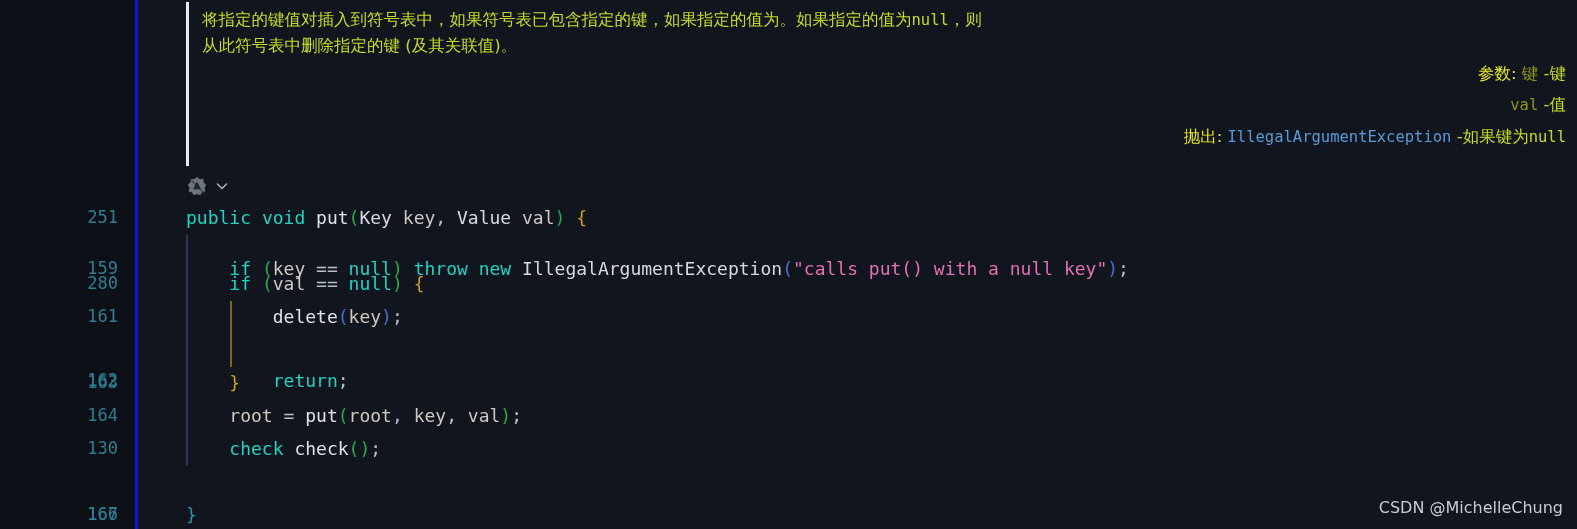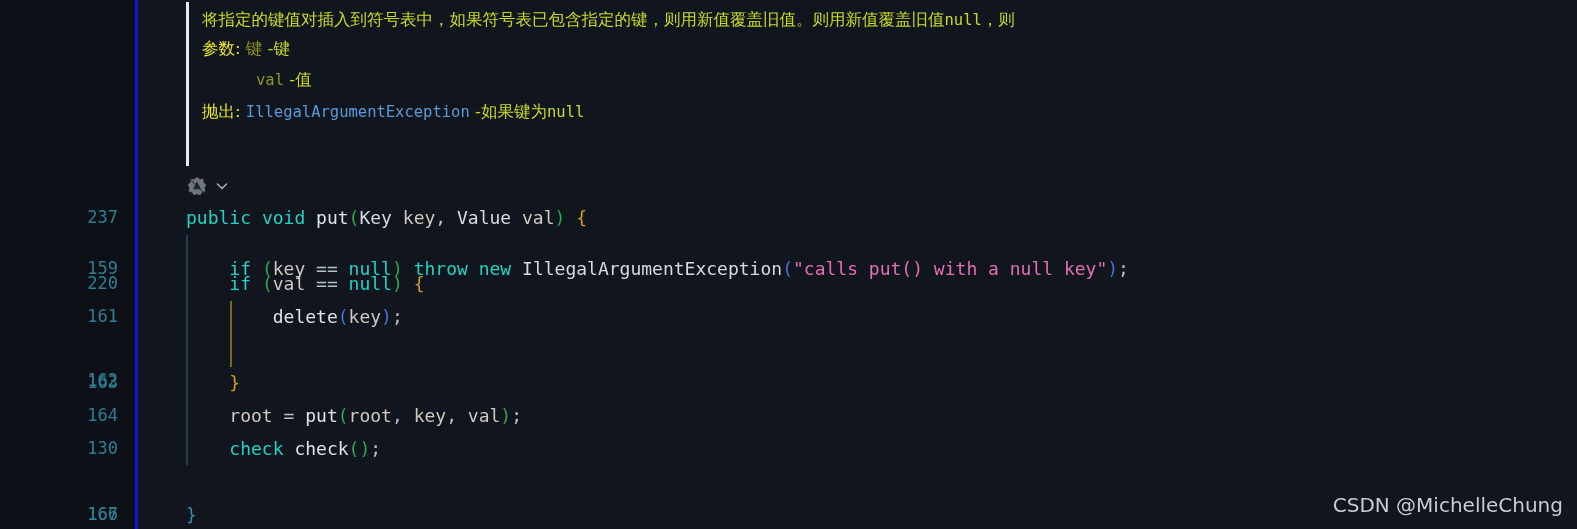--- a/index.html
+++ b/index.html
@@ -68,20 +68,21 @@
   .mono-inline {
     font-family: "DejaVu Sans Mono", "Liberation Mono", monospace;
     font-size: 15.5px;
   }
   .doc-tag-row {
     font-family: "DejaVu Sans", "Liberation Sans", sans-serif;
     font-size: 16.5px;
     line-height: 31px;
     white-space: nowrap;
     color: #c8d92b;
+    text-align: right;
   }
   .tag-label   { color: #e9e72c; }
   .param-name  { color: #8f9421; font-family: "DejaVu Sans Mono","Liberation Mono",monospace; font-size: 15.5px; }
   .param-name-cjk { color: #8f9421; }
   .exc-name    { color: #5a9ad6; font-family: "DejaVu Sans Mono","Liberation Mono",monospace; font-size: 15.5px; }
   .indent-tag  { display:inline-block; width: 54px; }
 
   
   .codelens {
     position: absolute;
@@ -136,39 +137,40 @@
     width: 2px;
   }
   .guide-dim   { background: #2b3a52; }
   .guide-active{ background: #7a6a1f; }
 
   
   .watermark {
     position: absolute;
     right: 14px; bottom: 12px;
     font-family: "DejaVu Sans", "Liberation Sans", sans-serif;
-    font-size: 20px;
+    font-size: 16px;
     color: #c6cbd4;
     user-select: none;
   }
 </style>
 </head>
 <body>
 
 <div id="editor">
 
   <div class="gutter-bg"></div>
   <div class="gutter-rule"></div>
   <div class="code-pane"></div>
 
   <div class="doc-bar"></div>
 
   <div class="doc-block">
     <div id="doc-paragraphs">
-        <div class="doc-line"><span>将指定的键值对插入到符号表中，如果符号表已包含指定的键，则用新值覆盖旧值。则用新值覆盖旧值</span><span class="mono-inline">null</span><span>，则</span></div>
+        <div class="doc-line"><span>将指定的键值对插入到符号表中，如果符号表已包含指定的键，如果指定的值为。如果指定的值为</span><span class="mono-inline">null</span><span>，则</span></div>
+        <div class="doc-line"><span>从此符号表中删除指定的键 (及其关联值)。</span></div>
       </div>
     <div id="doc-tags">
         <div class="doc-tag-row"><span class="tag-label">参数:</span> <span class="param-name-cjk">键</span> <span>-键</span></div>
         <div class="doc-tag-row"><span class="indent-tag"></span><span class="param-name">val</span> <span>-值</span></div>
         <div class="doc-tag-row"><span class="tag-label">抛出:</span> <span class="exc-name">IllegalArgumentException</span> <span>-如果键为</span><span class="mono-inline">null</span></div>
       </div>
   </div>
 
   <div class="codelens">
     <span>
@@ -180,37 +182,38 @@
     </span>
     <span>
       <svg width="16" height="16" viewBox="0 0 16 16">
         <path d="M3.5 6 L8 10.5 L12.5 6" stroke="#a8aeb8" stroke-width="1.6" fill="none" stroke-linecap="round" stroke-linejoin="round"></path>
       </svg>
     </span>
   </div>
 
   <div id="code-lines">
       <div class="line-row" style="top: 201px;">
-        <div class="lineno">237</div>
+        <div class="lineno">251</div>
         <div class="codetext"><span class="t-kw">public</span><span class="t-punc"> </span><span class="t-kw">void</span><span class="t-punc"> </span><span class="t-fn">put</span><span class="t-pgrn">(</span><span class="t-type">Key</span><span class="t-punc"> </span><span class="t-var">key</span><span class="t-punc">, </span><span class="t-type">Value</span><span class="t-punc"> </span><span class="t-var">val</span><span class="t-pgrn">)</span><span class="t-punc"> </span><span class="t-pylw">{</span></div>
       </div>
       <div class="line-row" style="top: 252px;">
         <div class="lineno">159</div>
         <div class="codetext"><span class="t-punc">    </span><span class="t-kw">if</span><span class="t-punc"> </span><span class="t-pgrn">(</span><span class="t-var">key</span><span class="t-punc"> == </span><span class="t-kw">null</span><span class="t-pgrn">)</span><span class="t-punc"> </span><span class="t-kw">throw</span><span class="t-punc"> </span><span class="t-kw">new</span><span class="t-punc"> </span><span class="t-type">IllegalArgumentException</span><span class="t-pblu">(</span><span class="t-str">"calls put() with a null key"</span><span class="t-pblu">)</span><span class="t-punc">;</span></div>
       </div>
       <div class="line-row" style="top: 267px;">
-        <div class="lineno">220</div>
+        <div class="lineno">280</div>
         <div class="codetext"><span class="t-punc">    </span><span class="t-kw">if</span><span class="t-punc"> </span><span class="t-pgrn">(</span><span class="t-var">val</span><span class="t-punc"> == </span><span class="t-kw">null</span><span class="t-pgrn">)</span><span class="t-punc"> </span><span class="t-pylw">{</span></div>
       </div>
       <div class="line-row" style="top: 300px;">
         <div class="lineno">161</div>
         <div class="codetext"><span class="t-punc">        </span><span class="t-fn">delete</span><span class="t-pblu">(</span><span class="t-var">key</span><span class="t-pblu">)</span><span class="t-punc">;</span></div>
       </div>
       <div class="line-row" style="top: 350px; margin-top: 14px;">
         <div class="lineno">162</div>
+        <div class="codetext"><span class="t-punc">        </span><span class="t-kw">return</span><span class="t-punc">;</span></div>
       </div>
       <div class="line-row" style="top: 366px; padding-left: 24px;">
         <div class="lineno">163</div>
         <div class="codetext"><span class="t-punc">    </span><span class="t-pylw">}</span></div>
       </div>
       <div class="line-row" style="top: 399px;">
         <div class="lineno">164</div>
         <div class="codetext"><span class="t-punc">    </span><span class="t-var">root</span><span class="t-punc"> = </span><span class="t-fn">put</span><span class="t-pgrn">(</span><span class="t-var">root</span><span class="t-punc">, </span><span class="t-var">key</span><span class="t-punc">, </span><span class="t-var">val</span><span class="t-pgrn">)</span><span class="t-punc">;</span></div>
       </div>
       <div class="line-row" style="top: 432px;">

